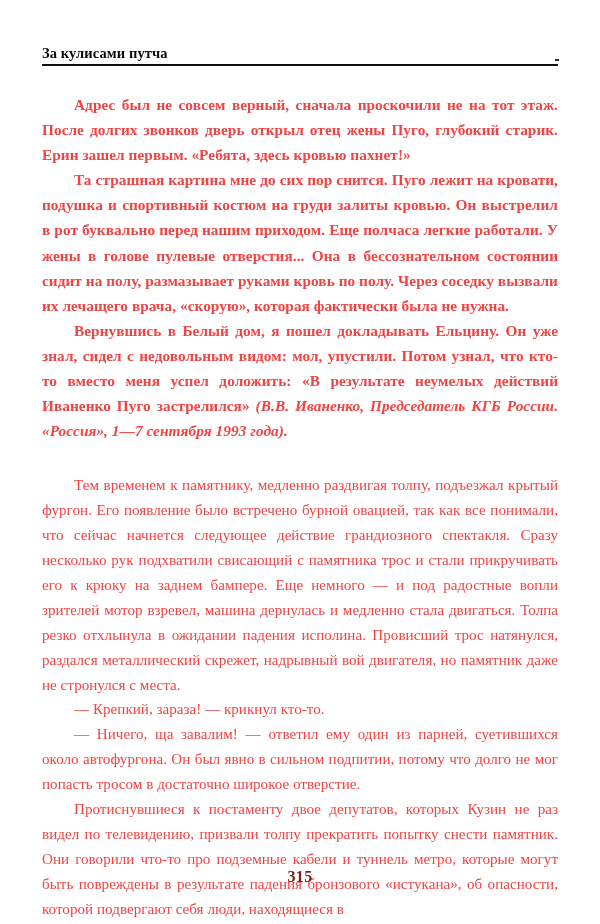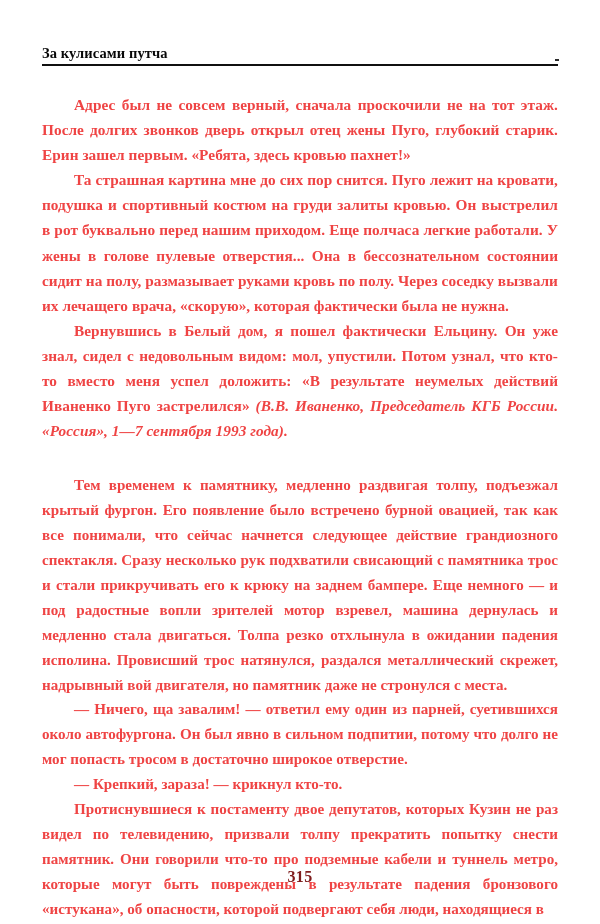--- a/index.html
+++ b/index.html
@@ -75,21 +75,21 @@
   }
 
   p.bold {
     font-weight: bold;
     font-size: 15.3px;
     line-height: 25.1px;
     letter-spacing: 0.05px;
   }
 
   p.regular {
-    font-weight: bold;
+    font-weight: normal;
     letter-spacing: 0.02px;
   }
 
   .attrib {
     font-weight: bold;
     font-style: italic;
   }
 
   
   .section-gap {
@@ -120,29 +120,29 @@
       <div class="head-rule-tick"></div>
     </div>
   </div>
 
   <div class="column">
 
     <p class="bold">Адрес был не совсем верный, сначала проскочили не на тот этаж. После долгих звонков дверь открыл отец жены Пуго, глубокий старик. Ерин зашел первым. «Ребята, здесь кровью пахнет!»</p>
 
     <p class="bold">Та страшная картина мне до сих пор снится. Пуго лежит на кровати, подушка и спортивный костюм на груди залиты кровью. Он выстрелил в рот буквально перед нашим приходом. Еще полчаса легкие работали. У жены в голове пулевые отверстия... Она в бессознательном состоянии сидит на полу, размазывает руками кровь по полу. Через соседку вызвали их лечащего врача, «скорую», которая фактически была не нужна.</p>
 
-    <p class="bold"><span>Вернувшись в Белый дом, я пошел фактически Ельцину. Он уже знал, сидел с недовольным видом: мол, упустили. Потом узнал, что кто-то вместо меня успел доложить: «В результате неумелых действий Иваненко Пуго застрелился» </span><span class="attrib">(В.В. Иваненко, Председатель КГБ России. «Россия», 1—7 сентября 1993 года).</span></p>
+    <p class="bold"><span>Вернувшись в Белый дом, я пошел докладывать Ельцину. Он уже знал, сидел с недовольным видом: мол, упустили. Потом узнал, что кто-то вместо меня успел доложить: «В результате неумелых действий Иваненко Пуго застрелился» </span><span class="attrib">(В.В. Иваненко, Председатель КГБ России. «Россия», 1—7 сентября 1993 года).</span></p>
 
     <div class="section-gap"></div>
 
     <p class="regular">Тем временем к памятнику, медленно раздвигая толпу, подъезжал крытый фургон. Его появление было встречено бурной овацией, так как все понимали, что сейчас начнется следующее действие грандиозного спектакля. Сразу несколько рук подхватили свисающий с памятника трос и стали прикручивать его к крюку на заднем бампере. Еще немного — и под радостные вопли зрителей мотор взревел, машина дернулась и медленно стала двигаться. Толпа резко отхлынула в ожидании падения исполина. Провисший трос натянулся, раздался металлический скрежет, надрывный вой двигателя, но памятник даже не стронулся с места.</p>
 
+    <p class="regular">— Крепкий, зараза! — крикнул кто-то.</p>
+
     <p class="regular">— Ничего, ща завалим! — ответил ему один из парней, суетившихся около автофургона. Он был явно в сильном подпитии, потому что долго не мог попасть тросом в достаточно широкое отверстие.</p>
-
-    <p class="regular">— Крепкий, зараза! — крикнул кто-то.</p>
 
 
     <p class="regular">Протиснувшиеся к постаменту двое депутатов, которых Кузин не раз видел по телевидению, призвали толпу прекратить попытку снести памятник. Они говорили что-то про подземные кабели и туннель метро, которые могут быть повреждены в результате падения бронзового «истукана», об опасности, которой подвергают себя люди, находящиеся в</p>
 
   </div>
 
   <div class="folio">315</div>
 
 </div>
 

